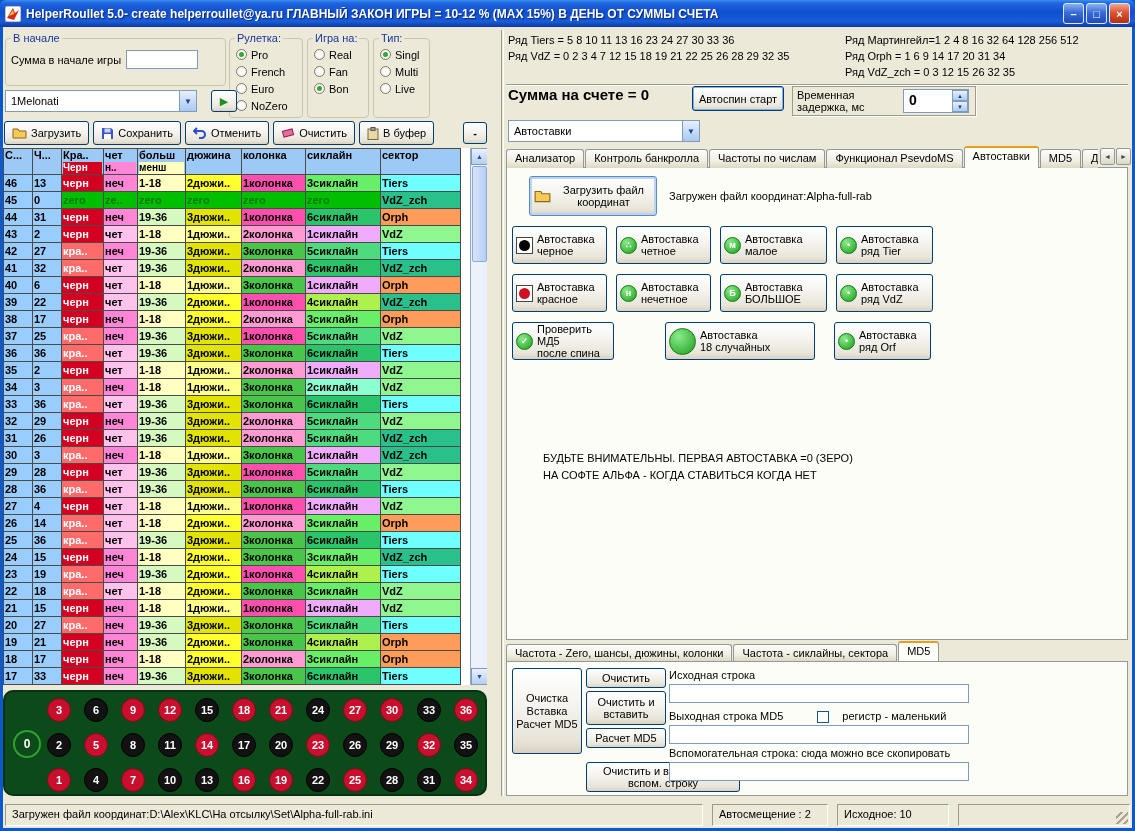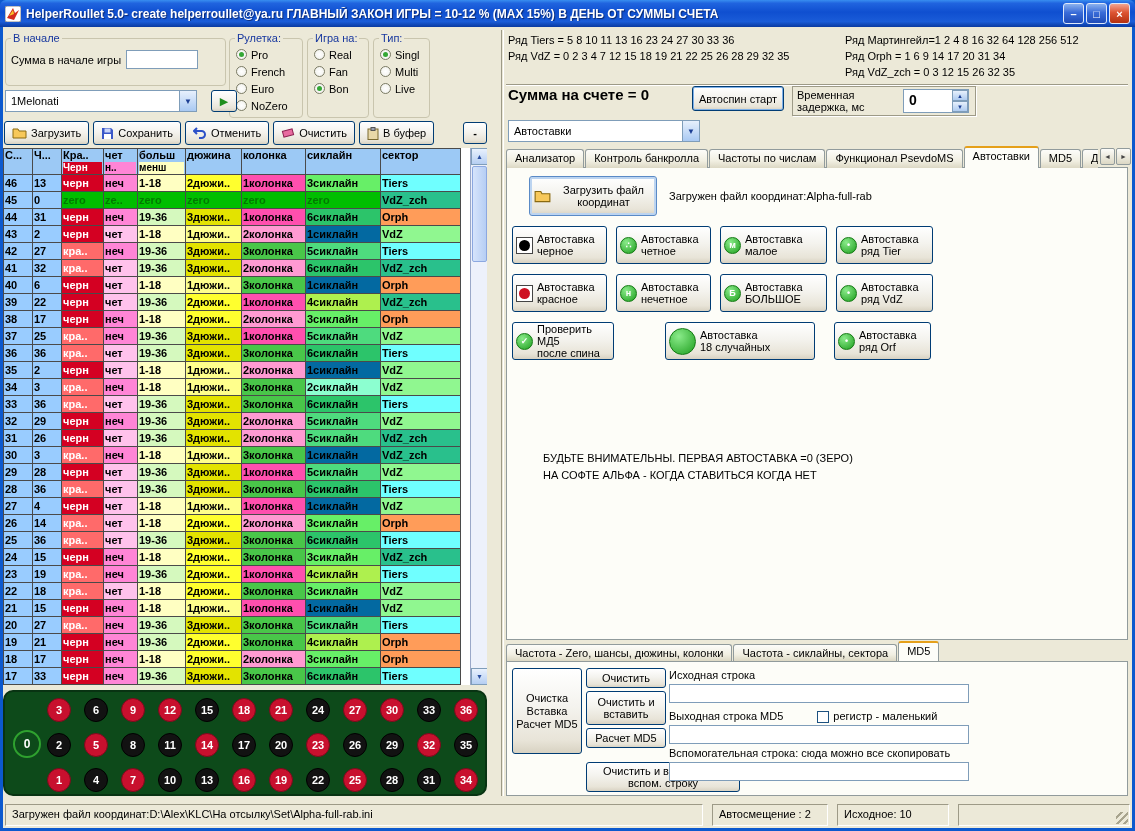--- a/index.html
+++ b/index.html
@@ -57,21 +57,21 @@
   .cl-odd{background:#FF85D6}
   .cl-even{background:#FFC2EC}
   .cl-low{background:#FFFFC2}
   .cl-high{background:#D5F9BE}
   .cl-dz1{background:#FFFF8C}
   .cl-dz2{background:#FFFF2E}
   .cl-dz3{background:#E3E300}
   .cl-col1{background:#FF4FAE}
   .cl-col2{background:#FF9AD2}
   .cl-col3{background:#49C649}
-  .cl-six1{background:#0369a1}
+  .cl-six1{background:#f0abfc}
   .cl-six2{background:#8CFFD0}
   .cl-six3{background:#67EF67}
   .cl-six4{background:#AEF04E}
   .cl-six5{background:#4EDB7E}
   .cl-six6{background:#2CC46A}
   .cl-tiers{background:#6FFFFF}
   .cl-vdzzch{background:#29C08C}
   .cl-orph{background:#FF9C59}
   .cl-vdz{background:#90F790}
   .vscroll{position:absolute;right:0;top:0;bottom:0;width:17px;background:#EDF1FB;border-left:1px solid #9AA8C8}
@@ -140,21 +140,21 @@
   
   .md5-big{position:absolute;left:5px;top:6px;width:70px;height:86px;white-space:normal;line-height:13px;padding:2px}
   .md5-col2{position:absolute;left:79px;top:6px;width:80px;display:flex;flex-direction:column;gap:3px}
   .md5-col2 .btn{height:20px;white-space:normal;line-height:12px}
   .md5-col2 .btn.two{height:34px}
   .md5-bottom{position:absolute;left:79px;top:100px;width:154px;height:30px;white-space:normal;line-height:12px}
   .md5-fields{position:absolute;left:162px;top:4px;width:300px}
   .f-label{margin-top:3px;line-height:13px}
   .f-input{width:300px;display:block;margin-top:2px}
   .out-row{display:flex;align-items:center;gap:34px;margin-top:7px}
-  .chk{display:flex;align-items:flex-end;gap:4px}
+  .chk{display:flex;align-items:flex-end;gap:13px}
   .chk .box{width:12px;height:12px;border:1px solid #1C5180;background:#fff}
   
   .statusbar{position:absolute;left:4px;right:4px;bottom:4px;height:24px;display:flex;gap:9px;padding:1px;background:#ECE9D8}
   .sb{border:1px solid;border-color:#9D9A87 #FFFFFF #FFFFFF #9D9A87;padding:3px 6px;white-space:nowrap;overflow:hidden}
   .sb1{flex:0 0 698px}
   .sb2{flex:0 0 116px}
   .sb3{flex:0 0 112px}
   .sb4{flex:1;position:relative}
   .grip{position:absolute;right:1px;bottom:1px;width:12px;height:12px;
     background:repeating-linear-gradient(135deg,transparent 0 3px,#A8A48E 3px 5px)}

